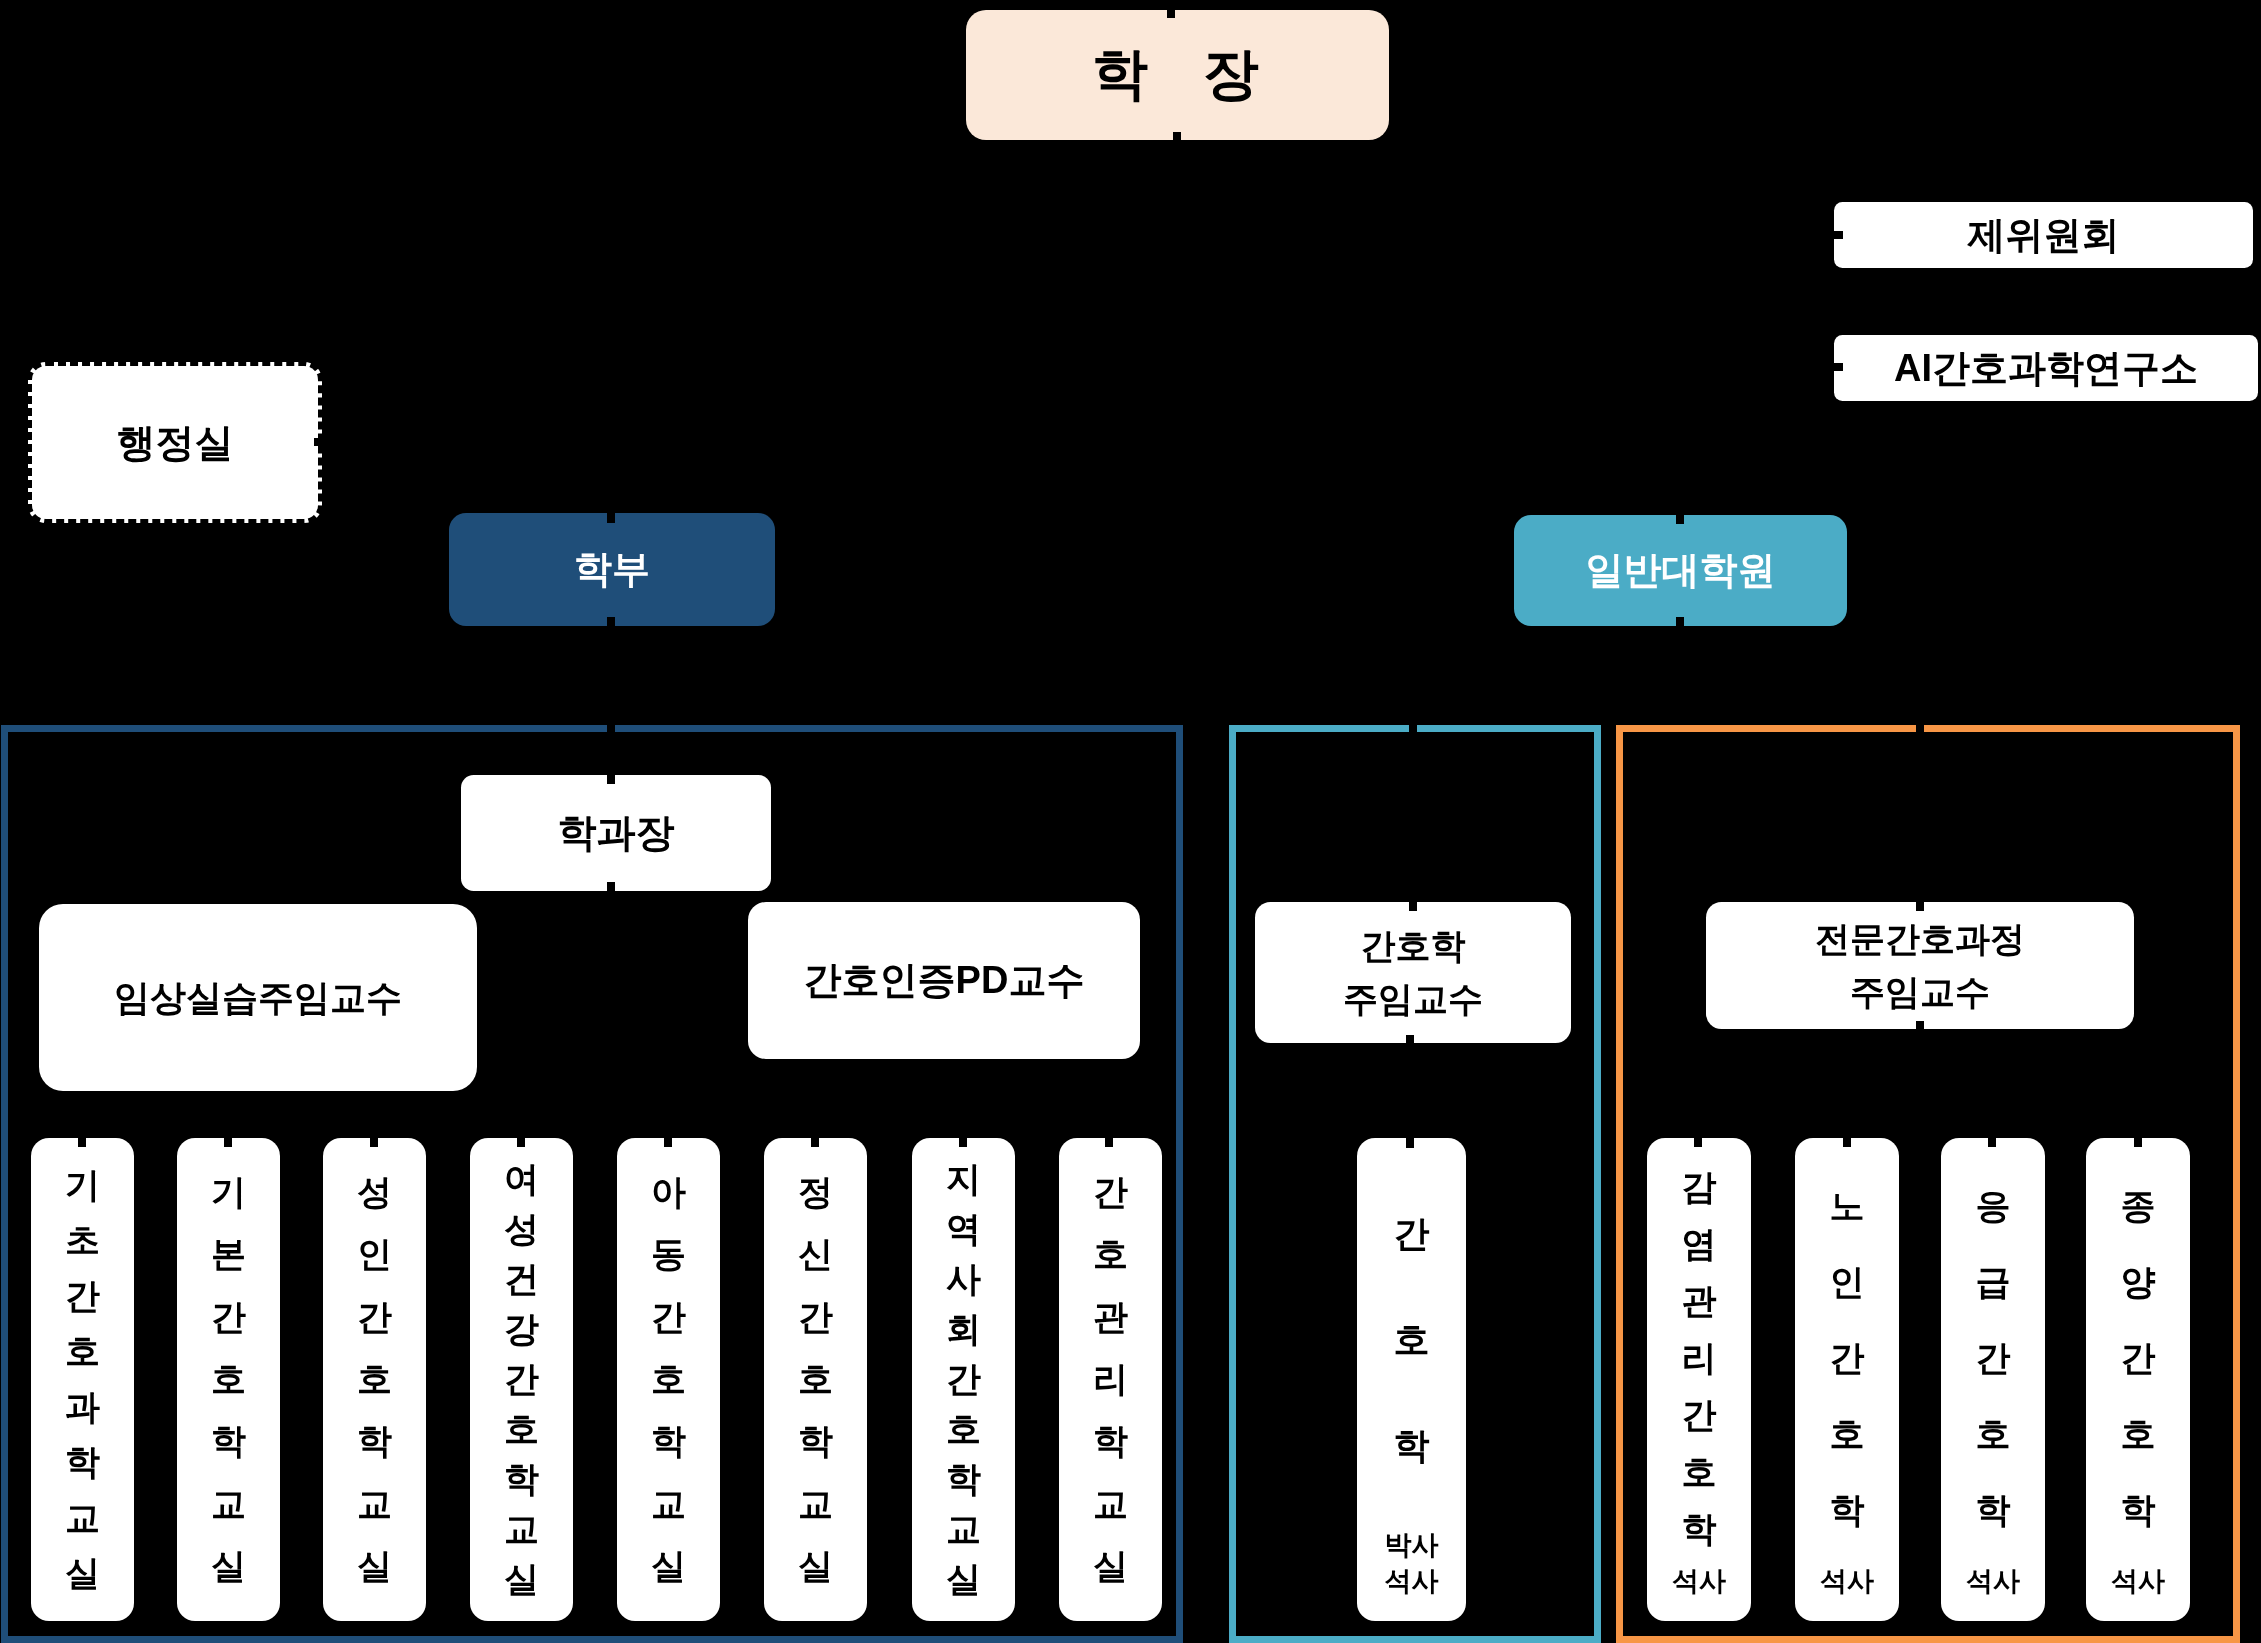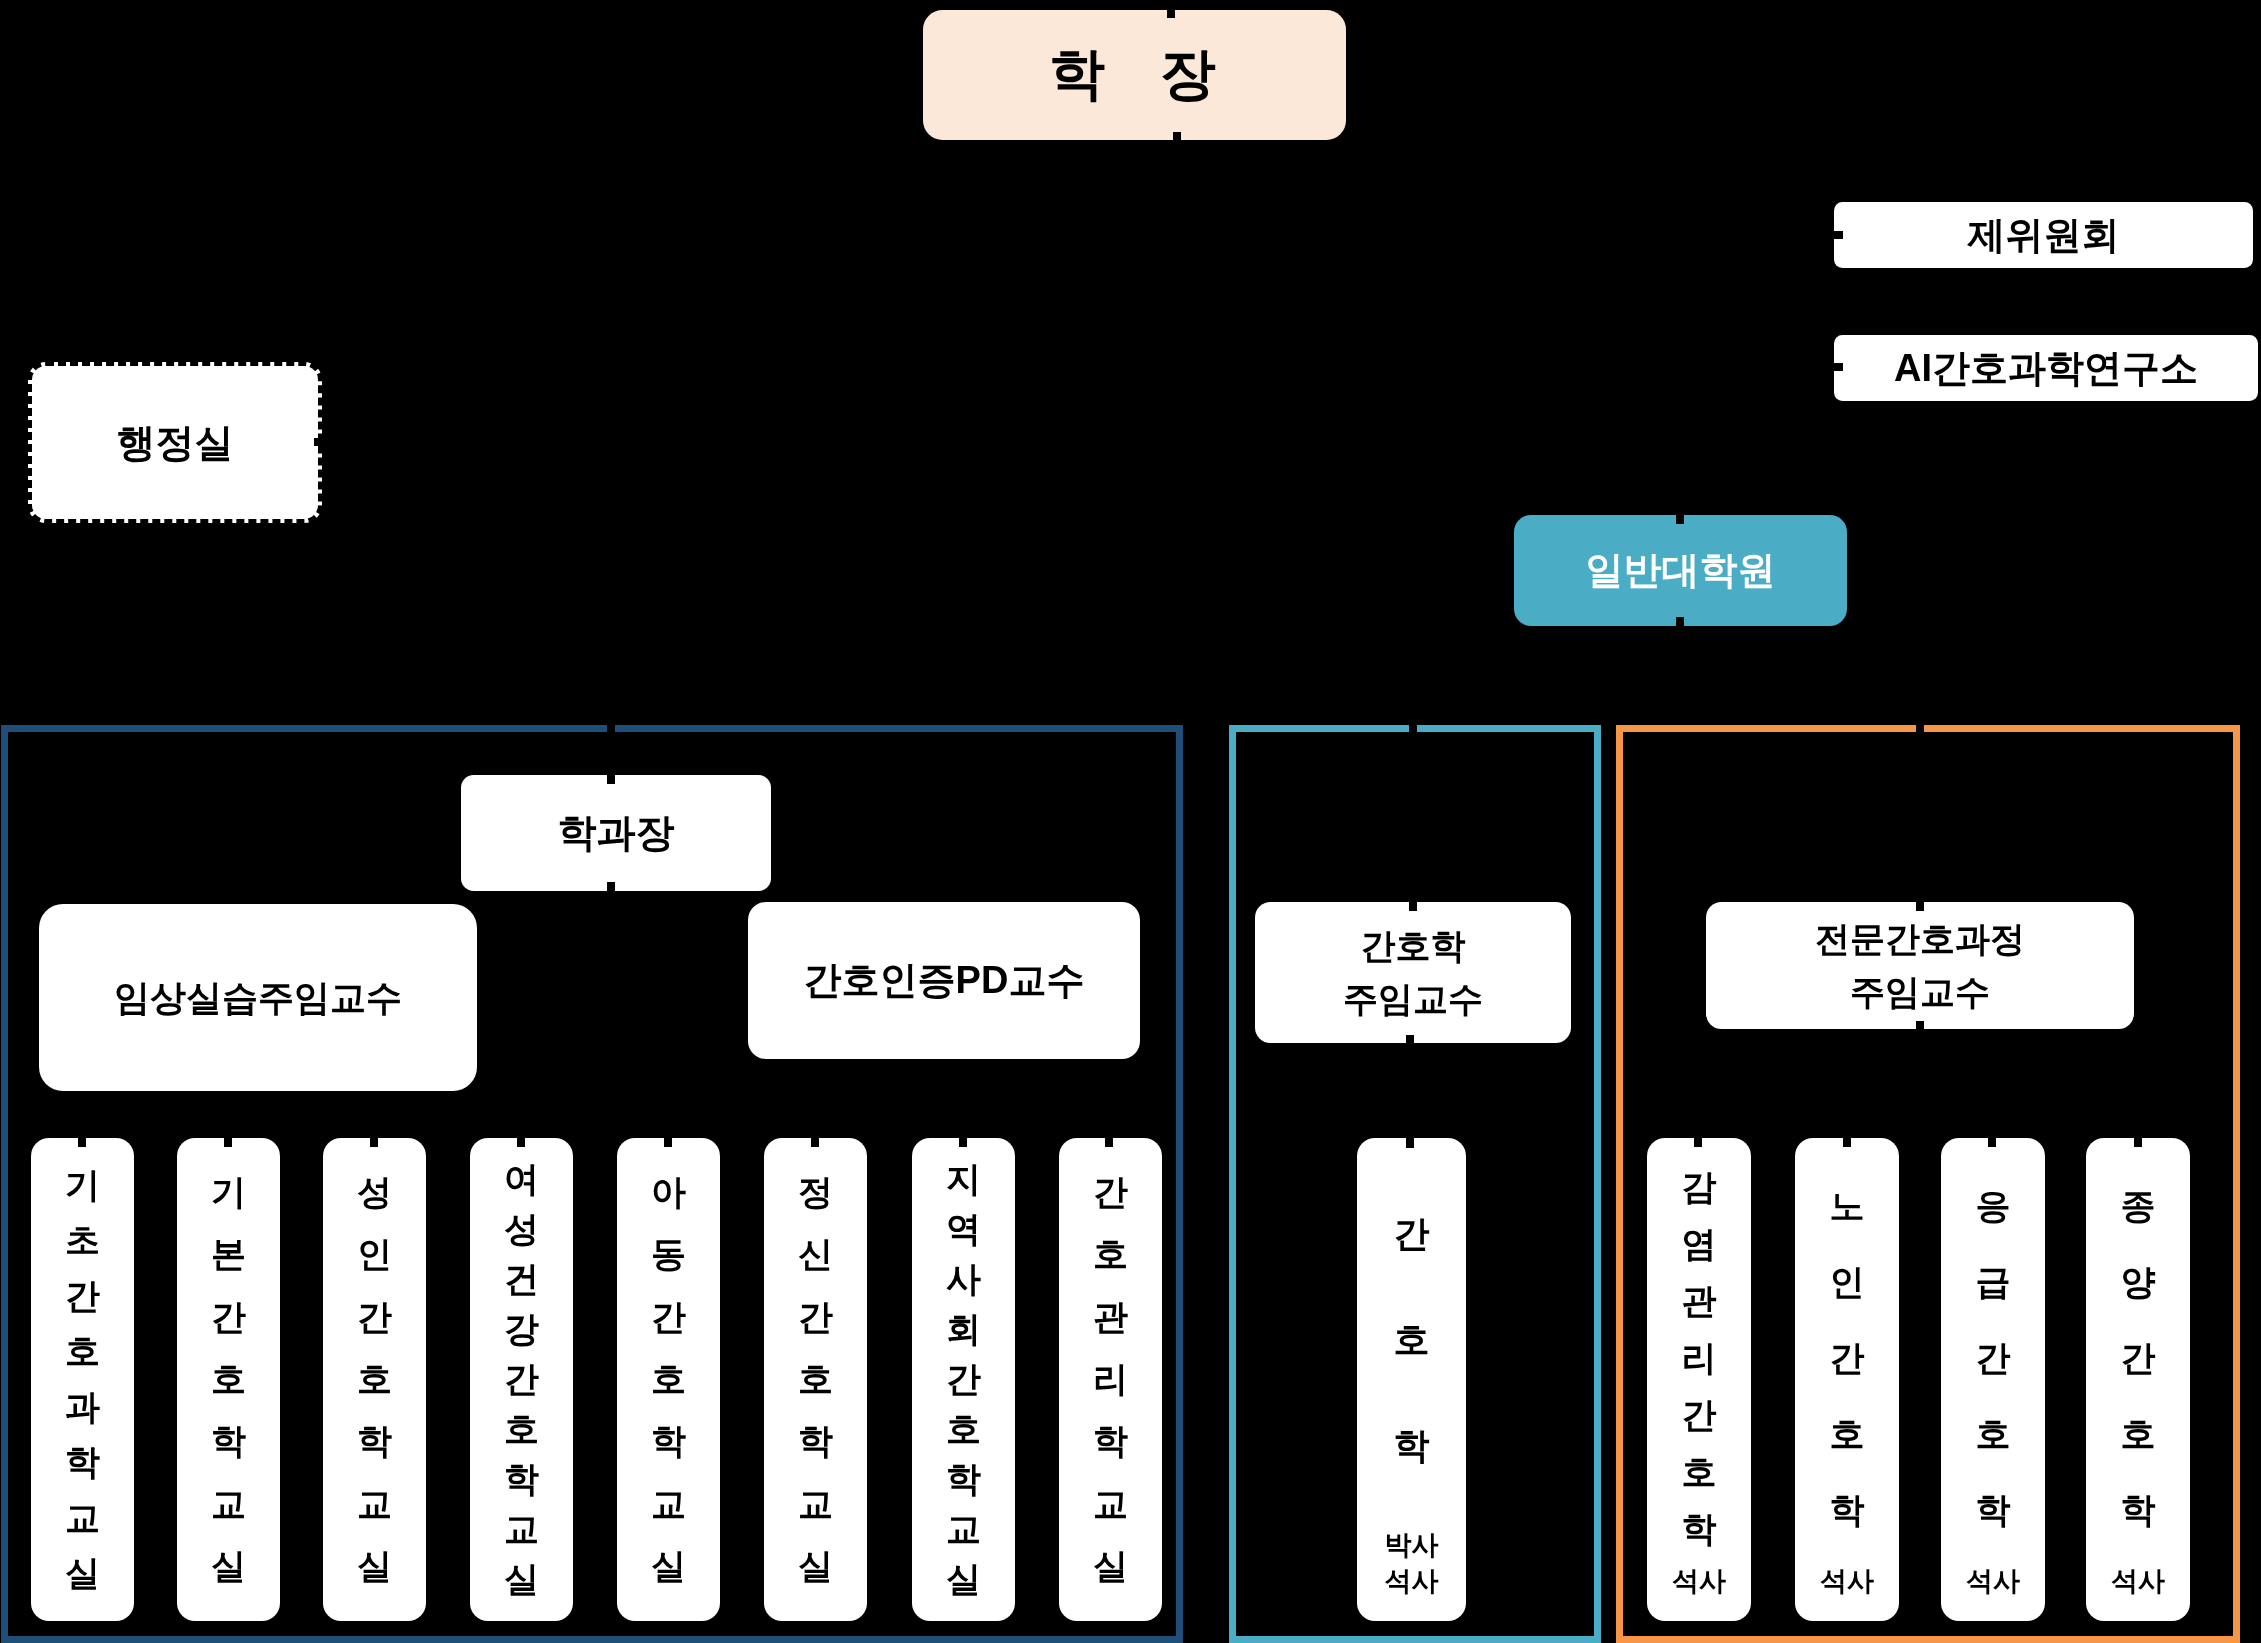--- a/index.html
+++ b/index.html
@@ -29,28 +29,29 @@
   
   .vline,.hline{position:absolute;background:#000;z-index:5;}
   .vline{width:8.4px;}
   .hline{height:8.4px;}
 </style>
 </head>
 <body>
 
 <div class="canvas">
 
-  <div class="box dean" style="left:923px;top:9.8px;width:423px;height:130px;">학 장</div>
+  <div class="box dean" style="left:966px;top:9.8px;width:423px;height:130px;border-radius:20px;">학 장</div>
 
   <div class="box sq" style="left:1834px;top:202px;width:419px;height:66px;">제위원회</div>
 
   <div class="box sq" style="left:1834px;top:335px;width:424px;height:66px;">AI간호과학연구소</div>
 
   <div class="box admin" style="left:28px;top:362px;width:294px;height:161px;">행정실</div>
 
+  <div class="box navy" style="left:449px;top:513px;width:326px;height:113px;">학부</div>
 
   <div class="box teal" style="left:1514px;top:515px;width:333px;height:111px;">일반대학원</div>
 
   <div class="container c-navy" style="left:0.7px;top:725px;width:1182px;height:918px;"></div>
   <div class="container c-teal" style="left:1229px;top:725px;width:372px;height:918px;"></div>
   <div class="container c-orange" style="left:1616px;top:725px;width:624px;height:918px;"></div>
 
   <div class="box" style="left:461px;top:775px;width:310px;height:116px;font-size:39px;border-radius:12.6px;">학과장</div>
 
   <div class="box two-line" style="left:39px;top:904px;width:438px;height:187px;font-size:36px;border-radius:24px;">

